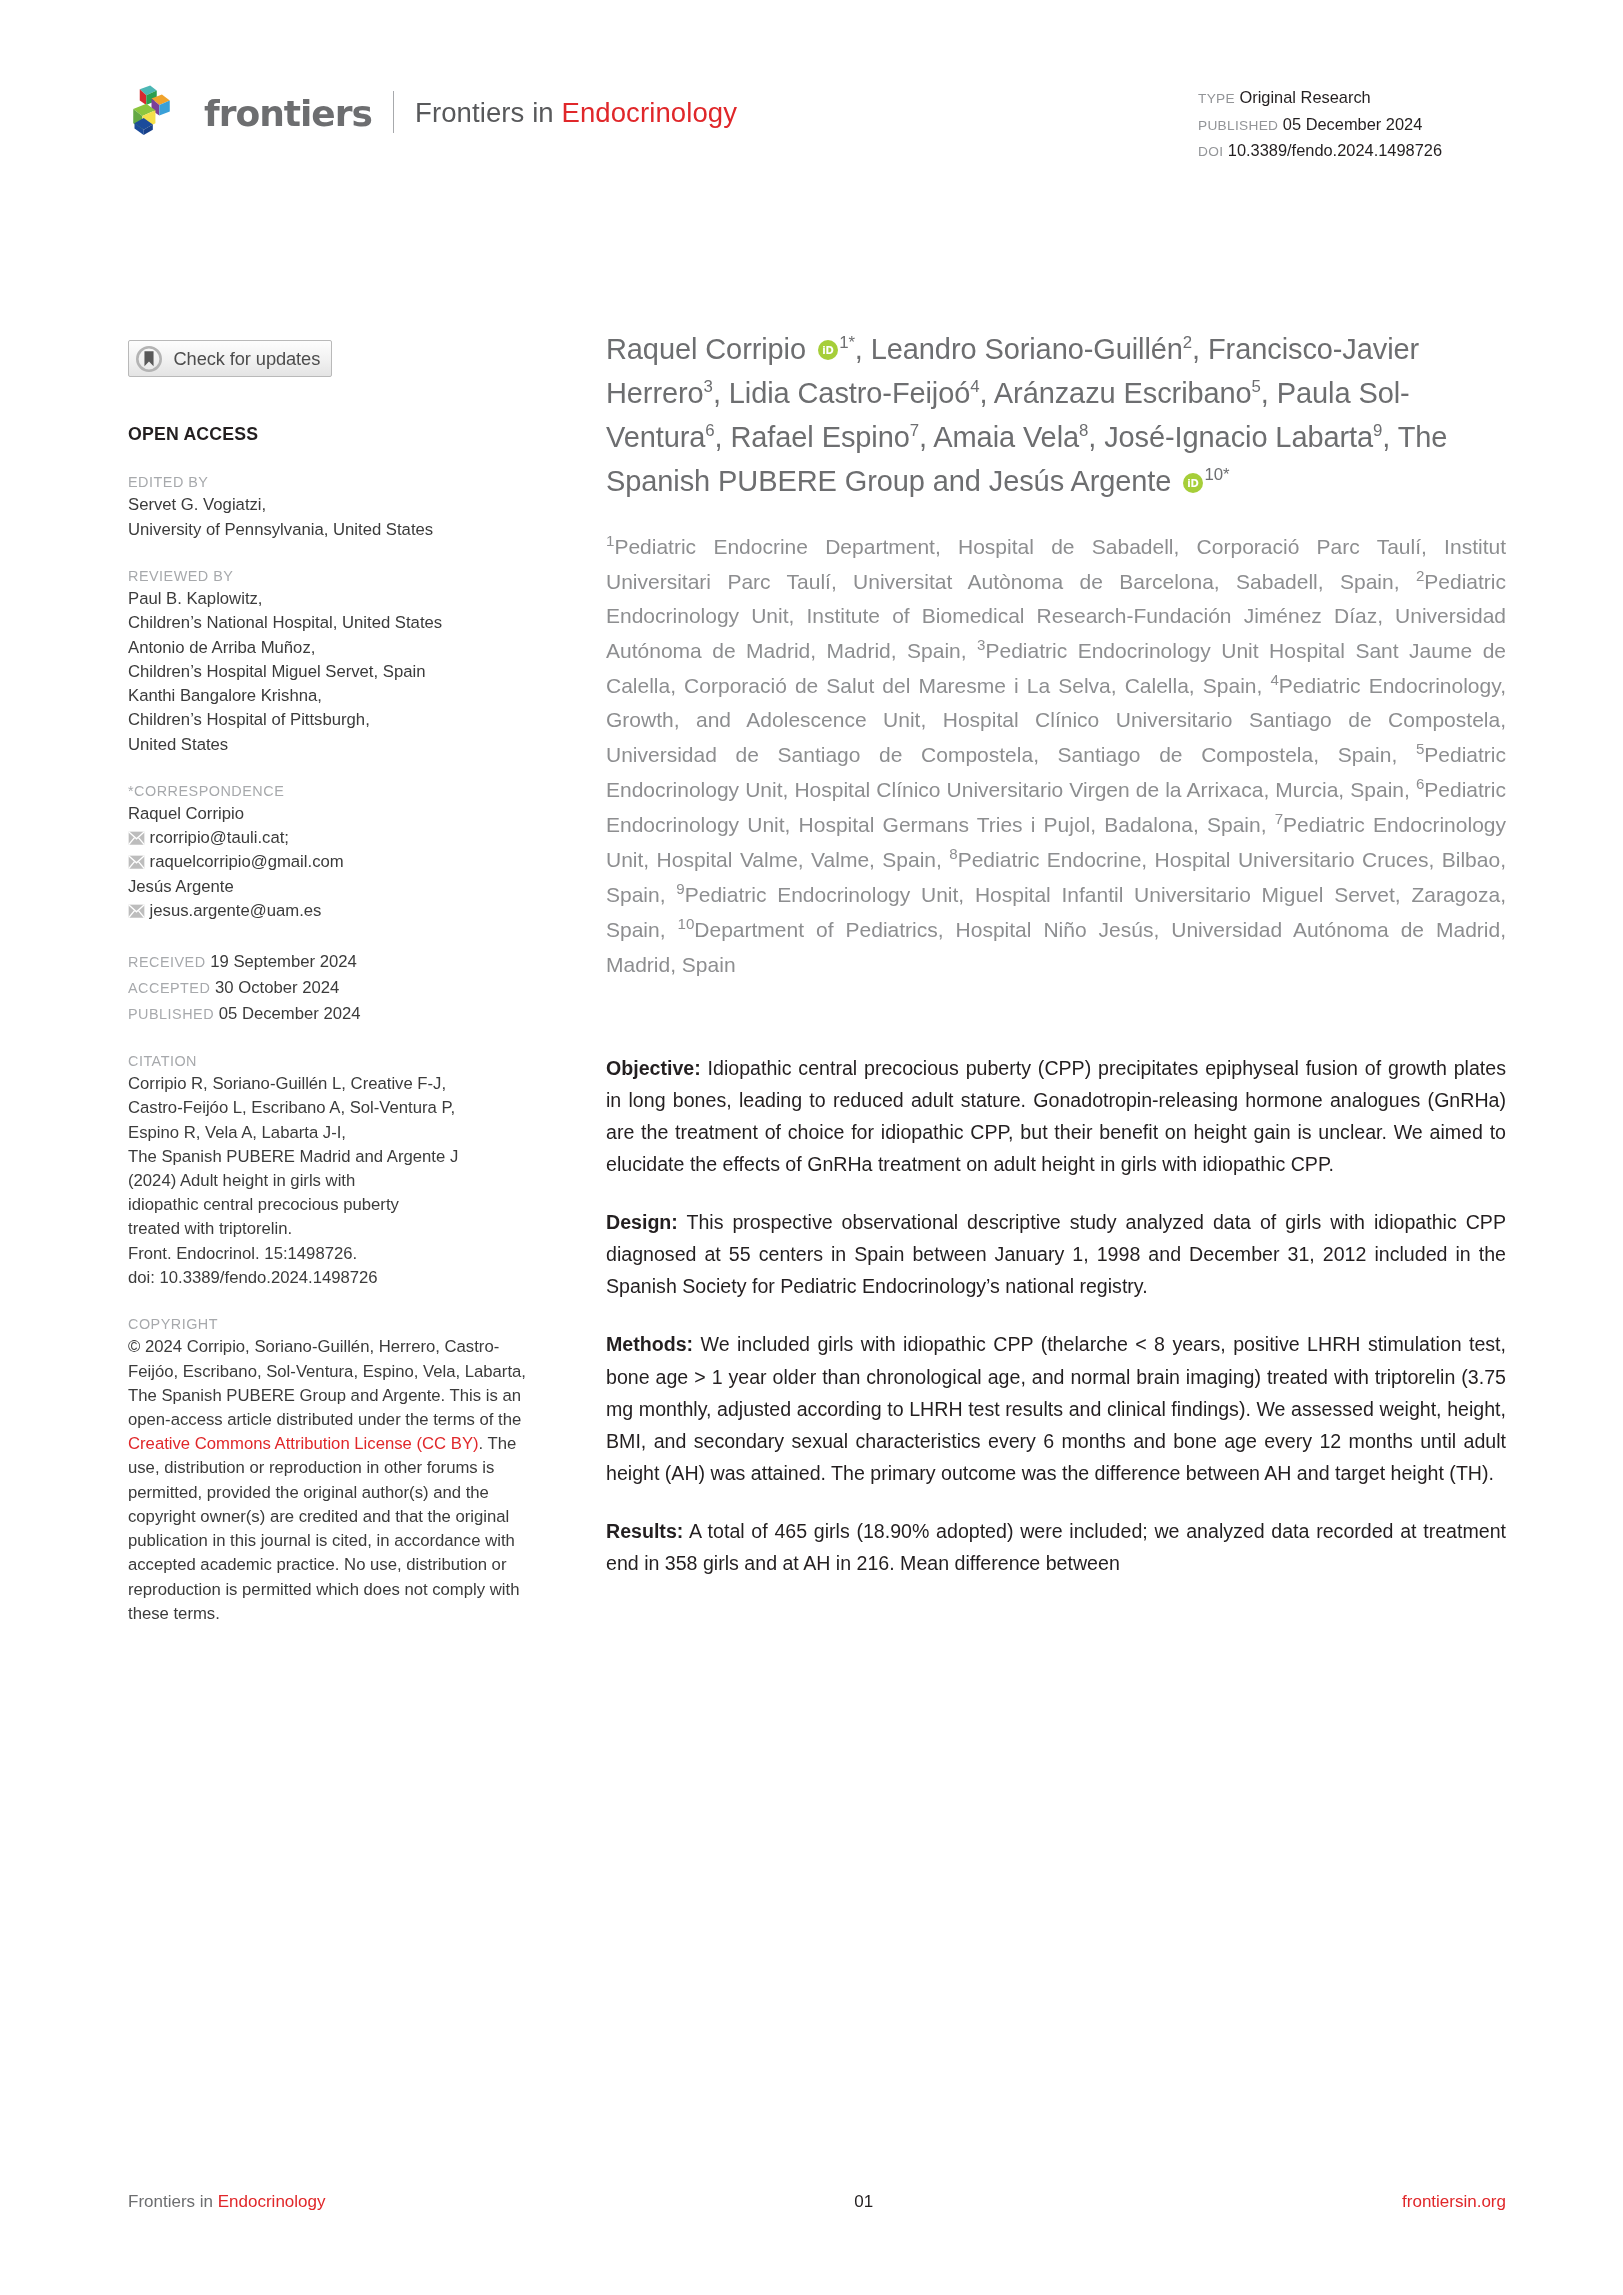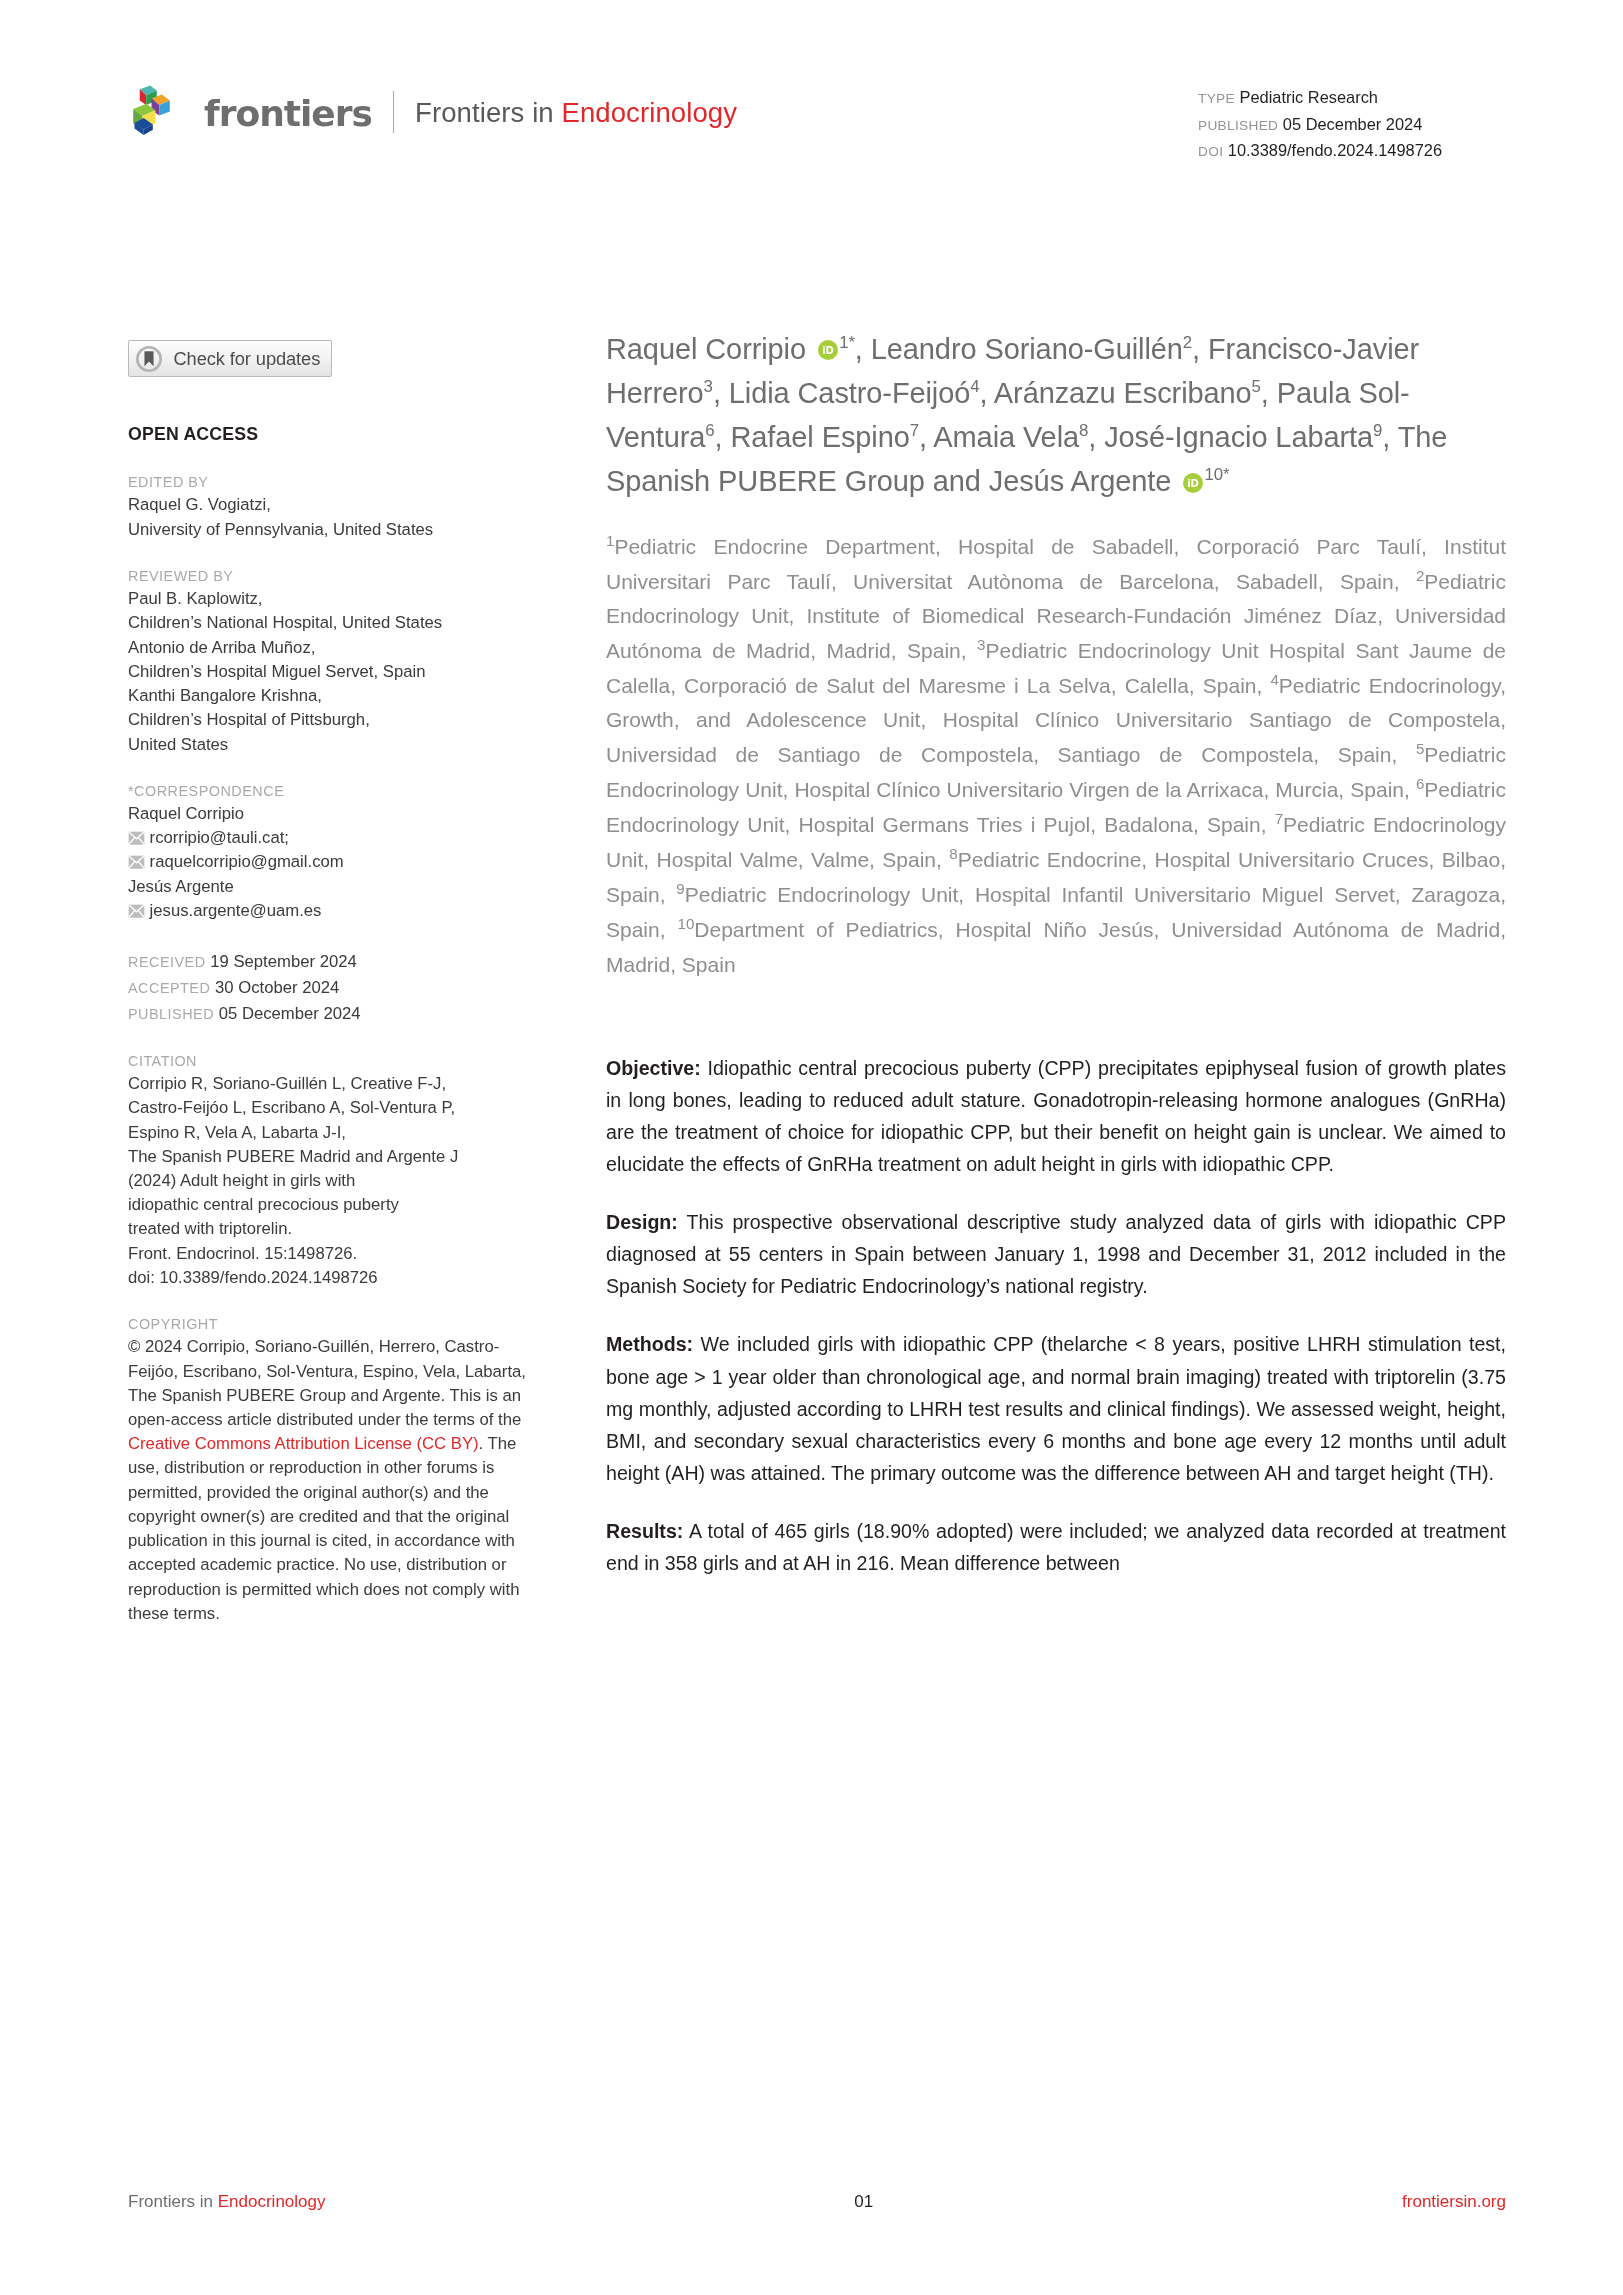--- a/index.html
+++ b/index.html
@@ -245,21 +245,21 @@
     <div class="logo-word">frontiers</div>
     <div class="logo-divider"></div>
     <div class="journal-name">
       <span>Frontiers in </span><span class="accent">Endocrinology</span>
     </div>
   </div>
 
   <div class="header-meta">
     <div class="row">
       <span class="lbl">TYPE</span>
-      <span>Pediatric Research</span>
+      <span>Original Research</span>
     </div>
     <div class="row">
       <span class="lbl">PUBLISHED</span>
       <span>05 December 2024</span>
     </div>
     <div class="row">
       <span class="lbl">DOI</span>
       <span>10.3389/fendo.2024.1498726</span>
     </div>
   </div>
@@ -271,21 +271,21 @@
         <circle cx="20" cy="20" r="18" fill="none" stroke="#b3b3b3" stroke-width="4"></circle>
         <path d="M13 8 L27 8 L27 31 L20 24 L13 31 Z" fill="#595959"></path>
       </svg>
       <span>Check for updates</span>
     </div>
 
     <div class="oa-title">OPEN ACCESS</div>
 
     <div class="sb-block">
       <div class="sb-label">EDITED BY</div>
-      <div class="sb-line">Raquel G. Vogiatzi,</div>
+      <div class="sb-line">Servet G. Vogiatzi,</div>
       <div class="sb-line">University of Pennsylvania, United States</div>
     </div>
 
     <div class="sb-block">
       <div class="sb-label">REVIEWED BY</div>
       <div class="sb-line">Paul B. Kaplowitz,</div>
       <div class="sb-line">Children’s National Hospital, United States</div>
       <div class="sb-line">Antonio de Arriba Muñoz,</div>
       <div class="sb-line">Children’s Hospital Miguel Servet, Spain</div>
       <div class="sb-line">Kanthi Bangalore Krishna,</div>

